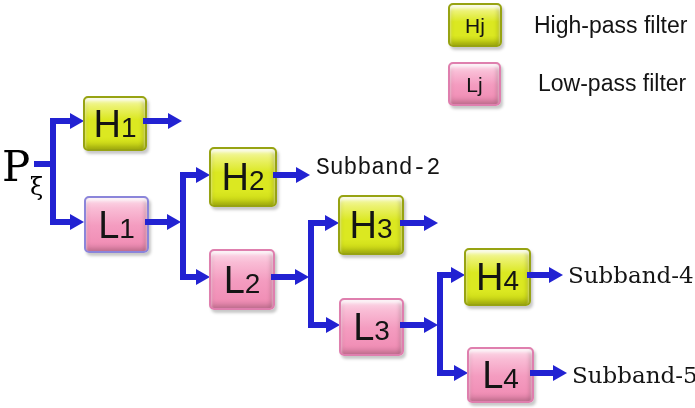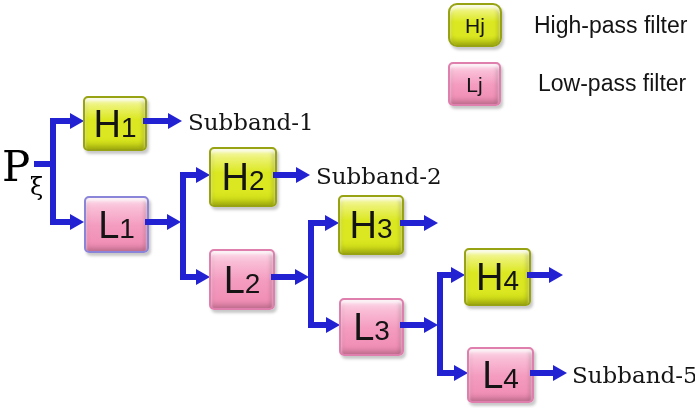--- a/index.html
+++ b/index.html
@@ -64,21 +64,20 @@
   </div>
   <div class="node low l1" style="left:84px;top:196px;width:61px;height:53px;">
     <span class="lbl">
         <span>L</span>
         <span class="idx">1</span>
       </span>
   </div>
 
   <div class="hline" style="left:143px;top:118px;width:26px;"></div>
   <div class="ahead" style="left:168px;top:113px;"></div>
-  <div class="sub-label" style="left:188px;top:122px;">Subband-1</div>
 
   <div class="hline" style="left:145px;top:219px;width:23px;"></div>
   <div class="ahead" style="left:167px;top:214px;"></div>
   <div class="vline" style="left:180px;top:172px;height:108px;"></div>
   <div class="hline" style="left:180px;top:172px;width:17px;"></div>
   <div class="ahead" style="left:196px;top:167px;"></div>
   <div class="hline" style="left:180px;top:274px;width:17px;"></div>
   <div class="ahead" style="left:196px;top:269px;"></div>
 
   <div class="node high" style="left:209px;top:147px;width:64px;height:56px;">
@@ -89,21 +88,21 @@
   </div>
   <div class="node low" style="left:209px;top:249px;width:62px;height:57px;">
     <span class="lbl">
         <span>L</span>
         <span class="idx">2</span>
       </span>
   </div>
 
   <div class="hline" style="left:273px;top:172px;width:24px;"></div>
   <div class="ahead" style="left:296px;top:167px;"></div>
-  <div class="sub-label" style="left:316px;top:176px;">Subband-2</div>
+  <div class="sub-label" style="left:316px;top:168px;font-family:Liberation Mono, monospace;">Subband-2</div>
 
   <div class="hline" style="left:271px;top:274px;width:25px;"></div>
   <div class="ahead" style="left:295px;top:269px;"></div>
   <div class="vline" style="left:308px;top:220px;height:108px;"></div>
   <div class="hline" style="left:308px;top:220px;width:18px;"></div>
   <div class="ahead" style="left:325px;top:215px;"></div>
   <div class="hline" style="left:308px;top:322px;width:19px;"></div>
   <div class="ahead" style="left:326px;top:317px;"></div>
 
   <div class="node high" style="left:338px;top:195px;width:62px;height:56px;">
@@ -138,26 +137,27 @@
   </div>
   <div class="node low" style="left:467px;top:347px;width:63px;height:52px;">
     <span class="lbl">
         <span>L</span>
         <span class="idx">4</span>
       </span>
   </div>
 
   <div class="hline" style="left:527px;top:272px;width:23px;"></div>
   <div class="ahead" style="left:549px;top:267px;"></div>
+  <div class="sub-label" style="left:568px;top:275px;">Subband-4</div>
 
   <div class="hline" style="left:530px;top:370px;width:24px;"></div>
   <div class="ahead" style="left:553px;top:365px;"></div>
   <div class="sub-label" style="left:572px;top:375px;">Subband-5</div>
 
-  <div class="node high" style="left:448px;top:3px;width:50px;height:40px;border-radius:9px;">
+  <div class="node high" style="left:448px;top:3px;width:50px;height:40px;">
     <span class="lbl legend-lbl">Hj</span>
   </div>
   <div class="legend-text" style="left:514px;top:25px;margin-left:20px;">High-pass filter</div>
   <div class="node low" style="left:448px;top:62px;width:49px;height:40px;text-align:center;">
     <span class="lbl legend-lbl">Lj</span>
   </div>
   <div class="legend-text" style="left:538px;top:83px;">Low-pass filter</div>
 
 </div>
 

